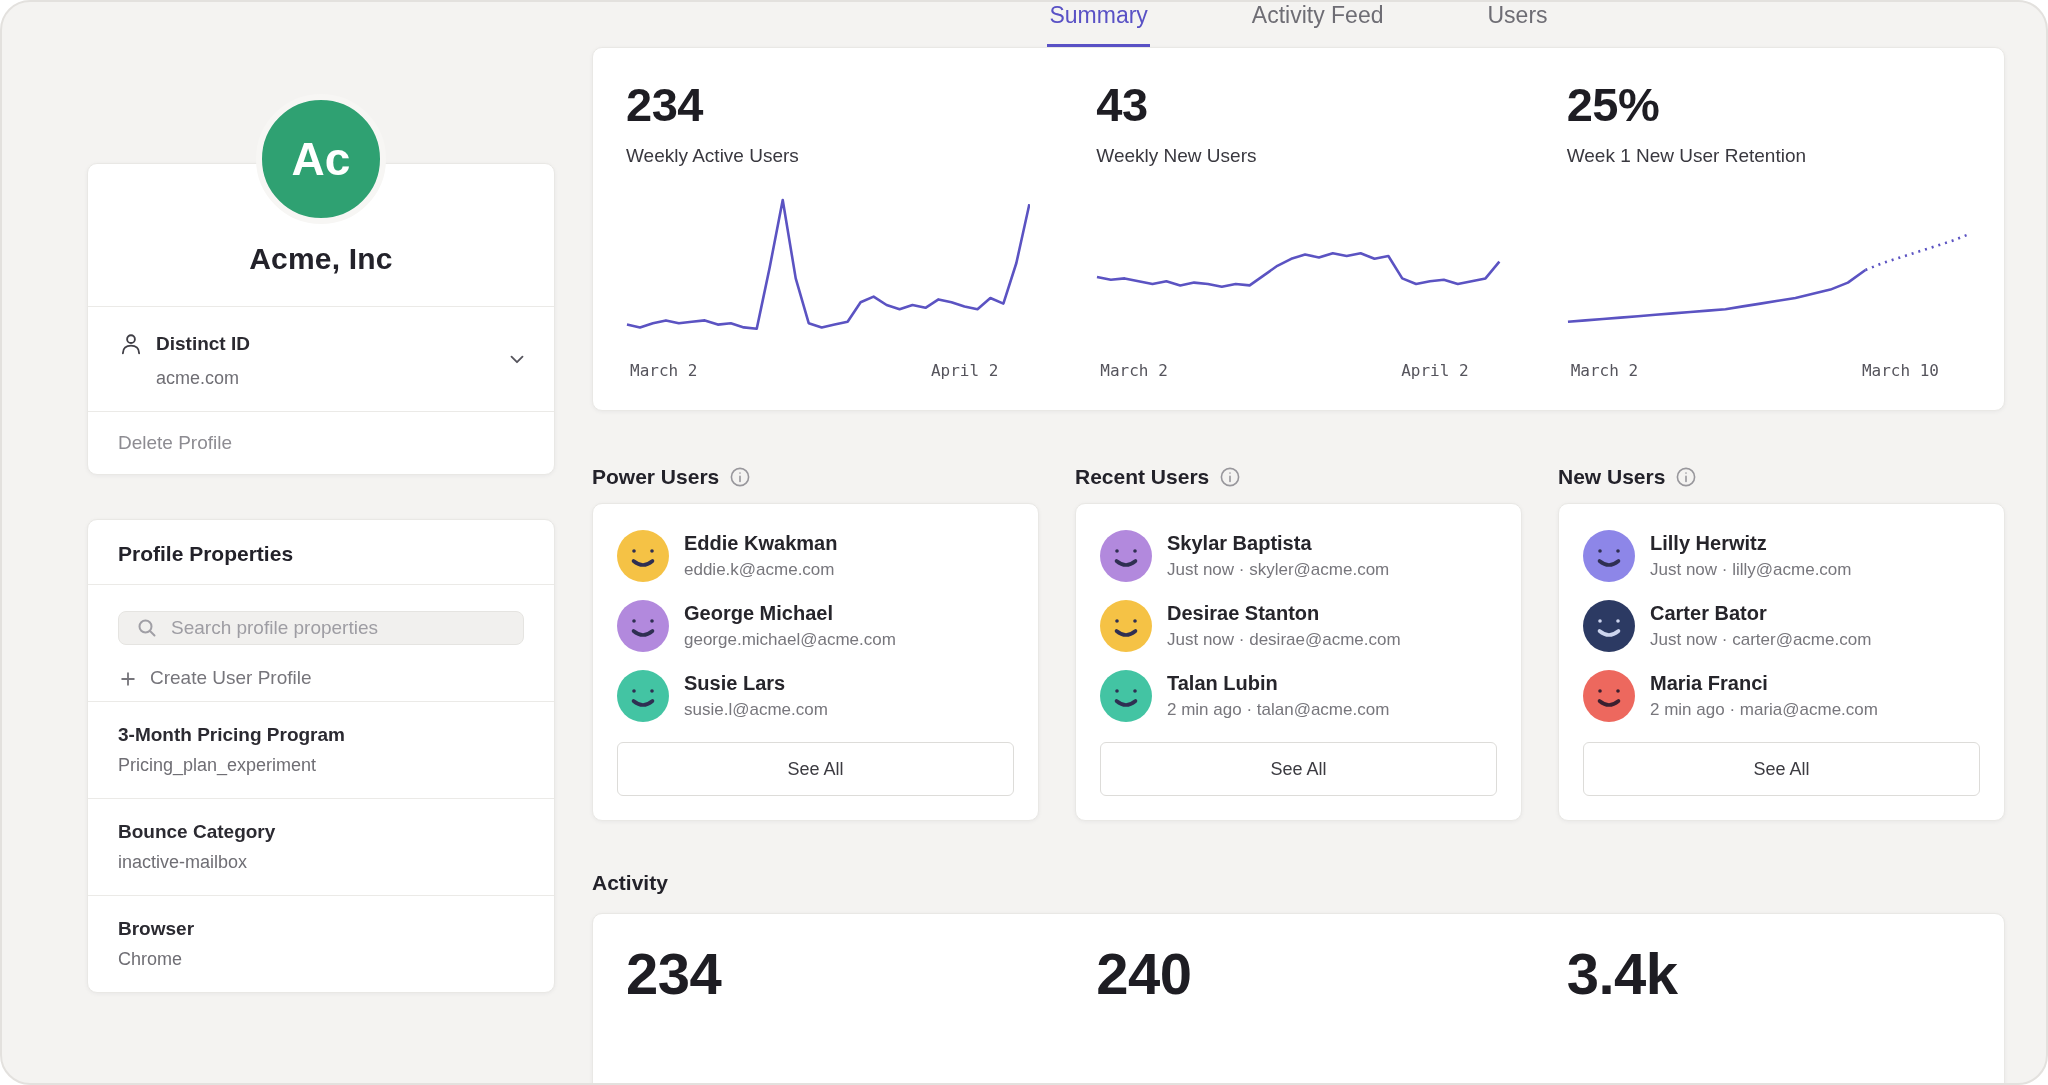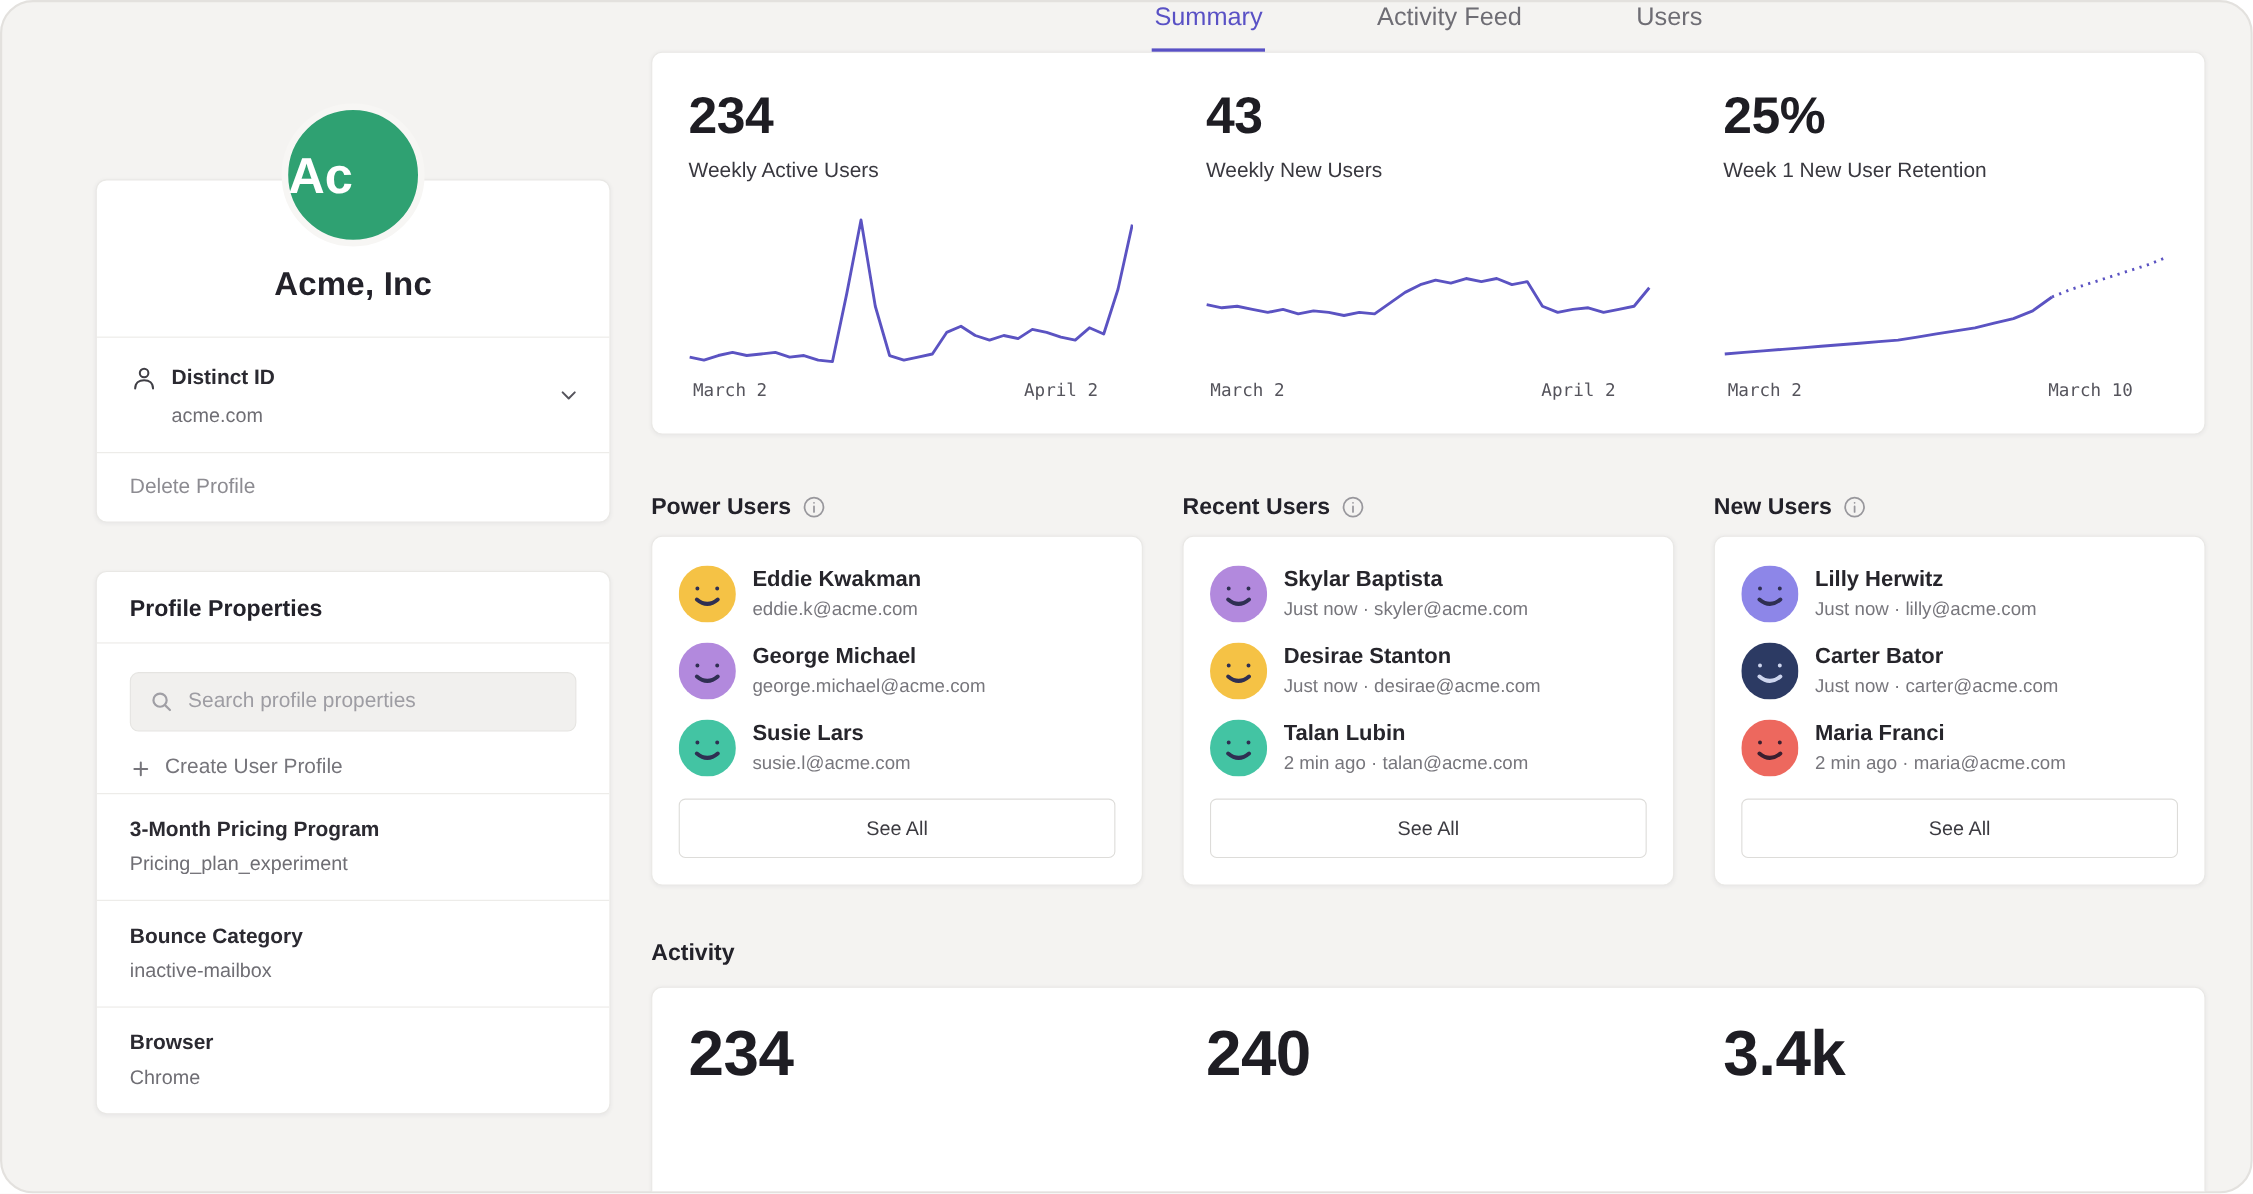--- a/index.html
+++ b/index.html
@@ -12,53 +12,53 @@
   .card {
     background:#fff; border:1.5px solid #e9e8e5; border-radius:10px;
     box-shadow:0 1px 4px rgba(25,25,50,.05);
   }
   
   .sidebar { position:absolute; left:85px; top:0; width:468px; }
   .avatar-big {
     position:absolute; top:92px; left:50%; transform:translateX(-50%);
     width:130px; height:130px; border-radius:50%;
     background:var(--avatar-bg,#2fa172); border:6px solid #f7f6f4;
-    display:flex; align-items:center; justify-content:flex-start; z-index:3;
+    display:flex; align-items:center; justify-content:center; z-index:3;
   }
   .avatar-big span { color:#fff; font-size:46px; font-weight:700; }
   .card-profile { margin-top:161px; position:relative; z-index:2; }
   .company-name { margin:78px 0 30px; text-align:center; font-size:30px; font-weight:600; color:#23222a; letter-spacing:.2px; }
   .info-row { position:relative; border-top:1.5px solid #ebeae7; padding:24px 30px 22px; }
   .info-head { display:flex; align-items:center; gap:12px; font-size:19px; font-weight:600; color:#2b2a31; }
   .info-value { margin:11px 0 0 38px; font-size:18px; color:#6f6e74; }
   .chev { position:absolute; right:26px; top:50%; transform:translateY(-50%); }
   .delete-row { border-top:1.5px solid #ebeae7; padding:20px 30px; font-size:19px; color:#8d8c92; cursor:pointer; }
   .card-props { margin-top:44px; overflow:hidden; }
   .props-title { padding:22px 30px 18px; font-size:21px; font-weight:600; color:#23222a; border-bottom:1.5px solid #ebeae7; }
   .search-box {
-    margin:26px 30px 0; height:54px; display:flex; align-items:center; gap:12px;
+    margin:26px 30px 0; height:34px; display:flex; align-items:center; gap:12px;
     background:#f1f0ee; border:1.5px solid #e5e4e1; border-radius:8px; padding:0 16px;
   }
   .search-box input { flex:1; border:none; outline:none; background:transparent; font-size:19px; color:#3a3940; font-family:inherit; }
   .search-box input::placeholder { color:#9e9da3; }
   .create-row { margin:22px 30px 12px; display:flex; align-items:flex-end; gap:12px; font-size:19px; color:#76757b; cursor:pointer; }
   .prop-item { border-top:1.5px solid #ebeae7; padding:22px 30px; }
   .prop-label { font-size:19px; font-weight:600; color:#2b2a31; }
   .prop-value { margin-top:9px; font-size:18px; color:#6f6e74; }
   
   .main { position:absolute; left:590px; top:0; width:1413px; }
   .tabs { display:flex; justify-content:center; gap:100px; }
   .tab { background:none; border:none; font-family:inherit; font-size:23px; color:#6e6d74; padding:0 2px 15px; cursor:pointer; border-bottom:3px solid transparent; }
   .tab.active { color:var(--accent,#5951c5); border-bottom-color:var(--accent,#5951c5); }
   .stats-card { display:grid; grid-template-columns:repeat(3,1fr); padding:30px 0 30px; }
   .stat-col { padding:0 33px; }
   .stat-value { font-size:47px; font-weight:700; color:#1e1d23; letter-spacing:-.5px; line-height:1.15; }
   .stat-label { margin-top:13px; font-size:19px; color:#39383f; }
   .spark { display:block; width:100%; height:150px; margin-top:28px; }
-  .axis { display:flex; justify-content:space-between; padding:0 4px;
+  .axis { display:flex; justify-content:space-between; margin-top:16px; padding:0 4px;
           font-family:"DejaVu Sans Mono", monospace; font-size:16px; color:#55545c;text-align:right; }
   .axis .right { margin-right:28px; }
   .sections-head { display:grid; grid-template-columns:repeat(3,1fr); gap:36px; margin-top:54px; }
   .section-title { display:flex; align-items:center; gap:10px; font-size:21px; font-weight:700; color:#23222a; }
   .cards-row { display:grid; grid-template-columns:repeat(3,1fr); gap:36px; margin-top:14px; }
   .user-card { padding:26px 24px 24px; min-height:318px; display:flex; flex-direction:column; }
   .user-row { display:flex; align-items:center; gap:15px; margin-bottom:18px; cursor:pointer; }
   .avatar { width:52px; height:52px; flex:0 0 52px; }
   .user-name { font-size:20px; font-weight:600; color:#26252b; }
   .user-meta { margin-top:5px; font-size:17px; color:#77767c; }

